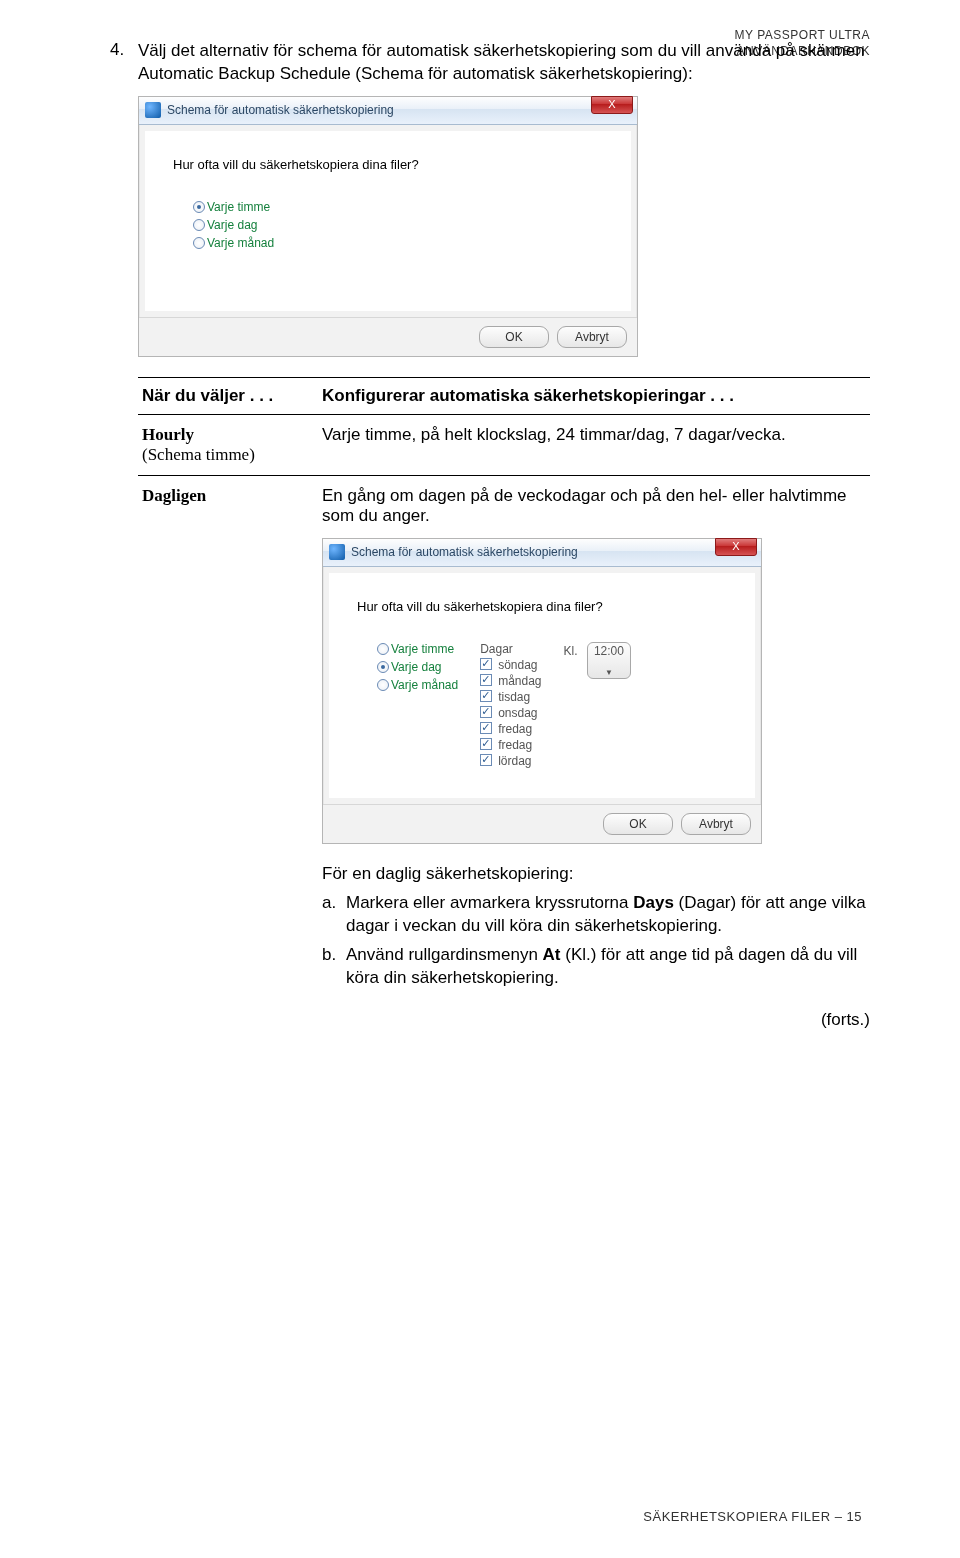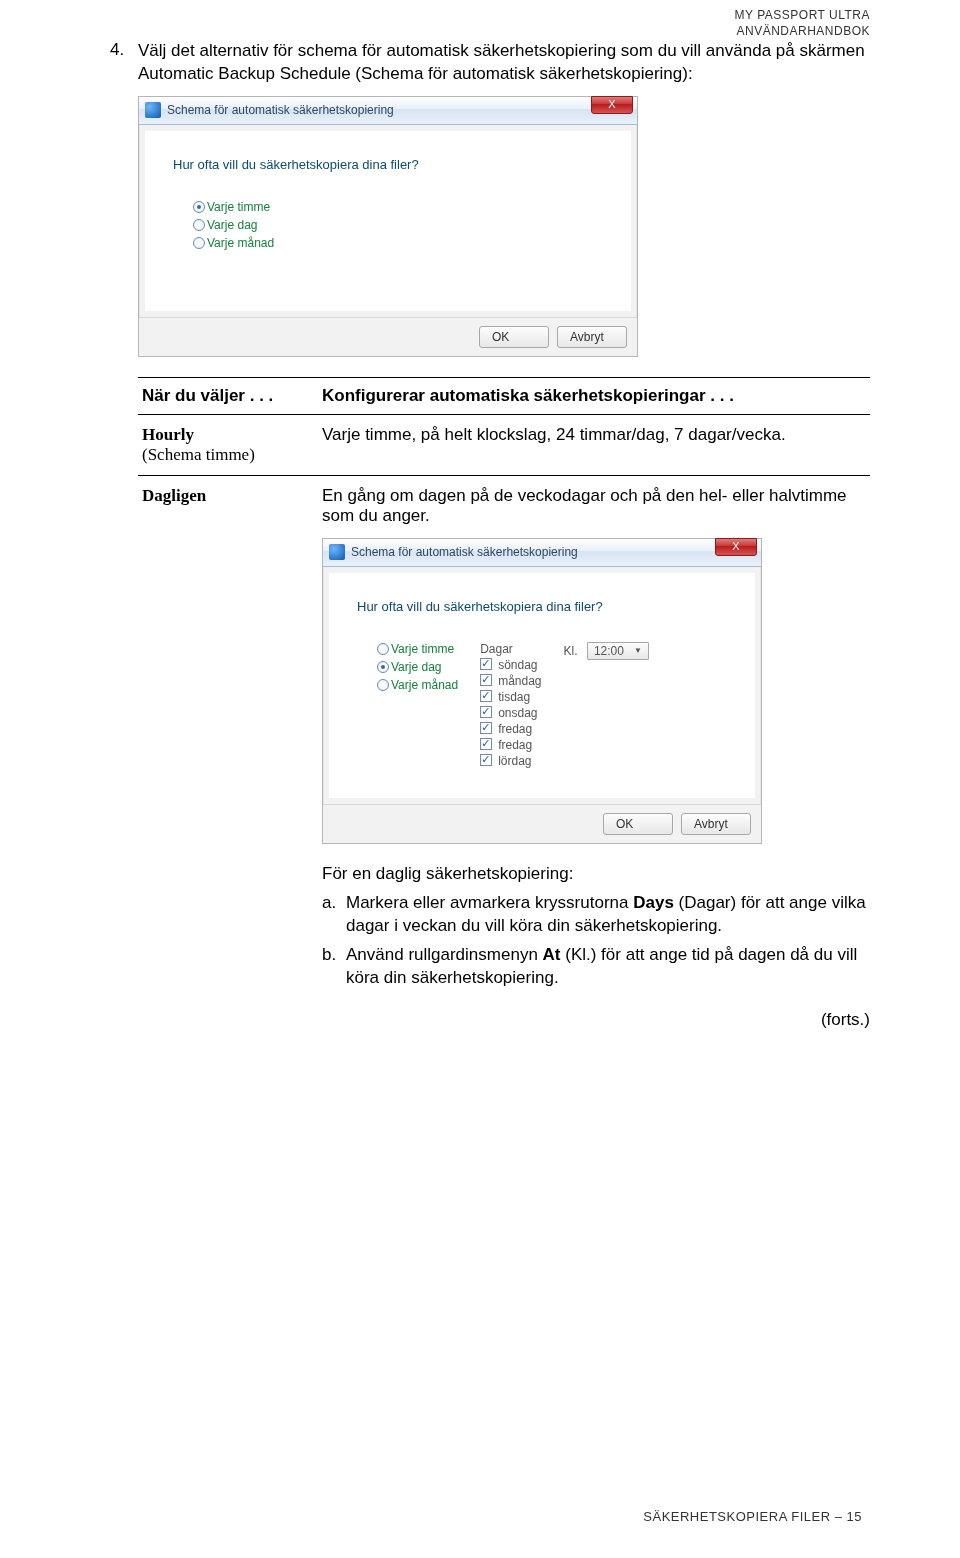--- a/index.html
+++ b/index.html
@@ -7,21 +7,21 @@
     width: 960px;
     height: 1558px;
     background: #fff;
     font-family: Arial, Helvetica, sans-serif;
     color: #000;
     position: relative;
     padding: 40px 90px 60px 110px;
   }
   .header-right {
     position: absolute;
-    top: 8px;
+    top: 28px;
     right: 90px;
     text-align: right;
     font-size: 12px;
     letter-spacing: 0.5px;
     color: #333;
     line-height: 1.3;
   }
   ol.main { list-style: none; }
   ol.main > li { position: relative; padding-left: 28px; }
   ol.main > li .num {
@@ -79,21 +79,21 @@
     top: -1px;
   }
   .dlg-body {
     background: #fff;
     margin: 6px;
     padding: 26px 24px 28px 28px;
     min-height: 180px;
   }
   .dlg-body .question {
     font-size: 13px;
-    color: #0c4a6e;
+    color: #000000;
     margin-bottom: 28px;
   }
   .radio-col { margin-left: 20px; }
   .radio-row {
     display: flex;
     align-items: center;
     gap: 2px;
     margin-bottom: 4px;
     font-size: 12px;
     color: #15803d;
@@ -121,21 +121,22 @@
     display: flex;
     justify-content: flex-end;
     gap: 8px;
   }
   .btn {
     min-width: 70px;
     padding: 3px 12px;
     font-size: 12px;
     background: linear-gradient(#fdfdfd, #e7e7e7);
     border: 1px solid #a8a8a8;
-    border-radius: 3px;
+    border-radius: 9px;
+    text-align: center;
     color: #333;
   }
 
   .options-row { display: flex; gap: 22px; }
   .days-col { font-size: 12px; color: #555; }
   .days-header { margin-bottom: 2px; }
   .chk-row { display: flex; align-items: flex-start; gap: 6px; margin-bottom: 2px; }
   .chk {
     width: 12px; height: 12px;
     border: 1px solid #6b8bb5;
@@ -151,22 +152,23 @@
     color: #2c5a8f;
   }
   .time-col { font-size: 12px; color: #555; }
   .time-col .lbl { display: inline-block; margin-right: 6px; text-align: right; }
   .time-select {
     display: inline-flex;
     align-items: center;
     padding: 1px 6px;
     background: linear-gradient(#fdfdfd,#e7e7e7);
     border: 1px solid #a8a8a8;
-    border-radius: 1px;
+    border-radius: 6px;
     gap: 10px;
+    flex-direction: column;
   }
   .time-select .caret { font-size: 8px; color:#555; }
 
   
   table.opts {
     width: 100%;
     border-collapse: collapse;
     margin-top: 16px;
     font-size: 17px;
   }

